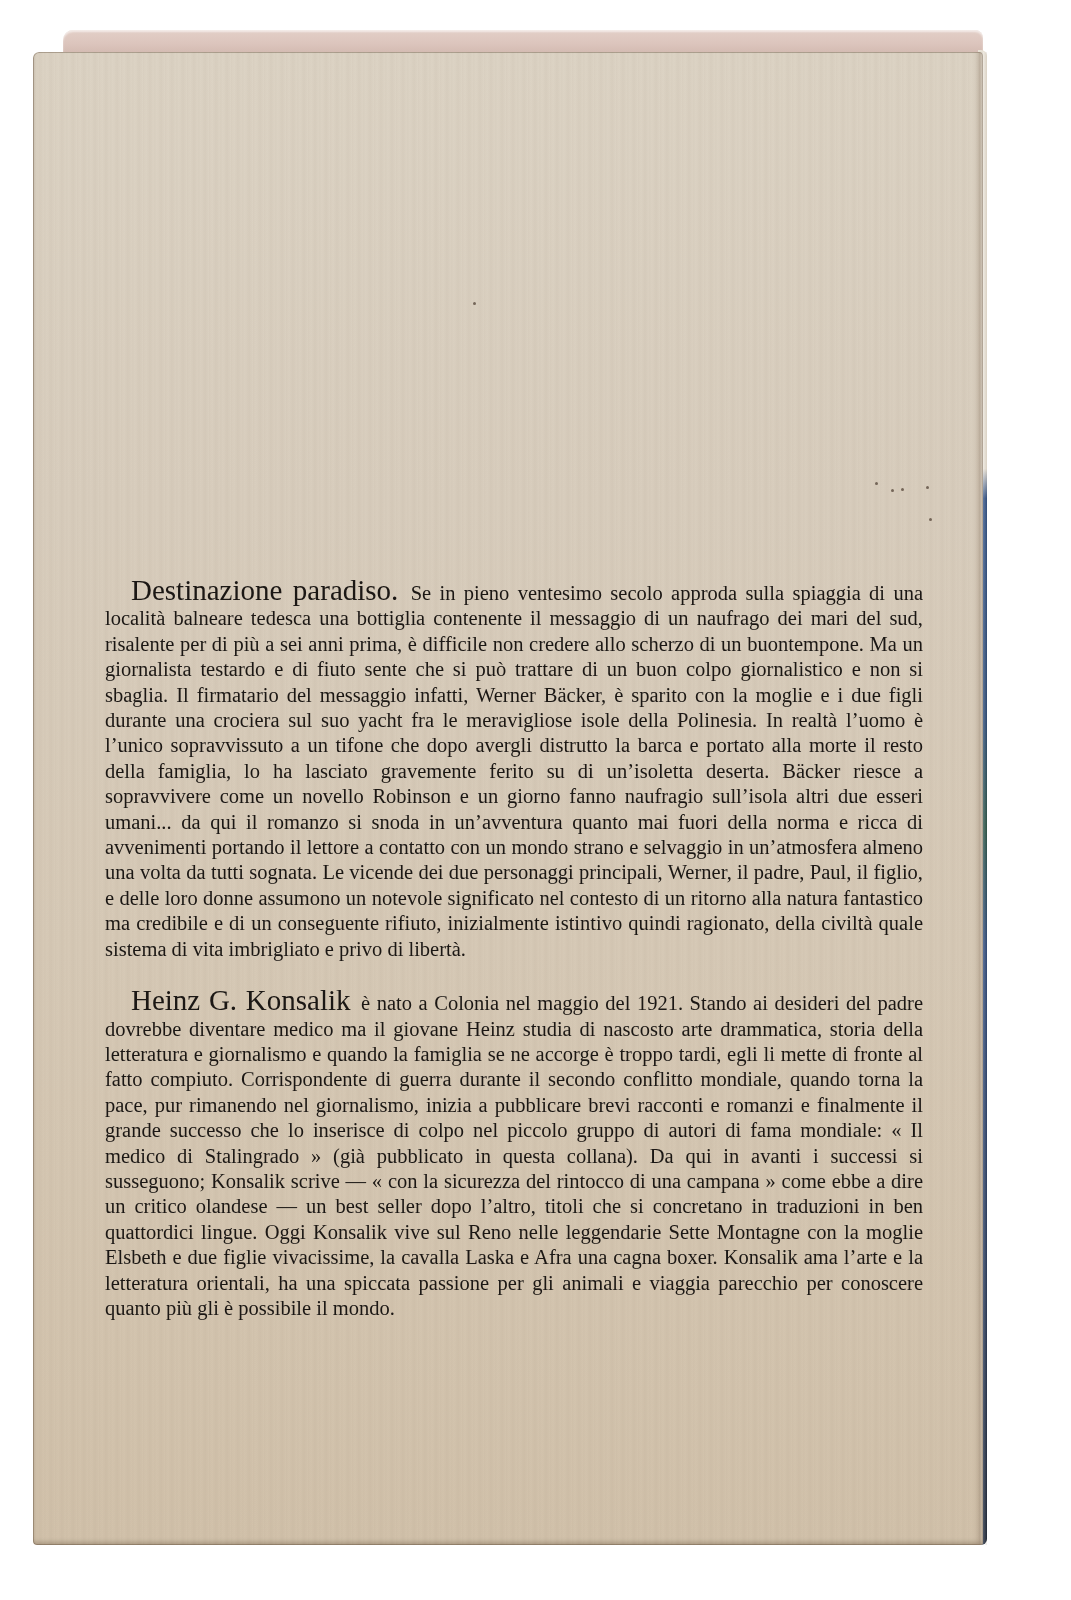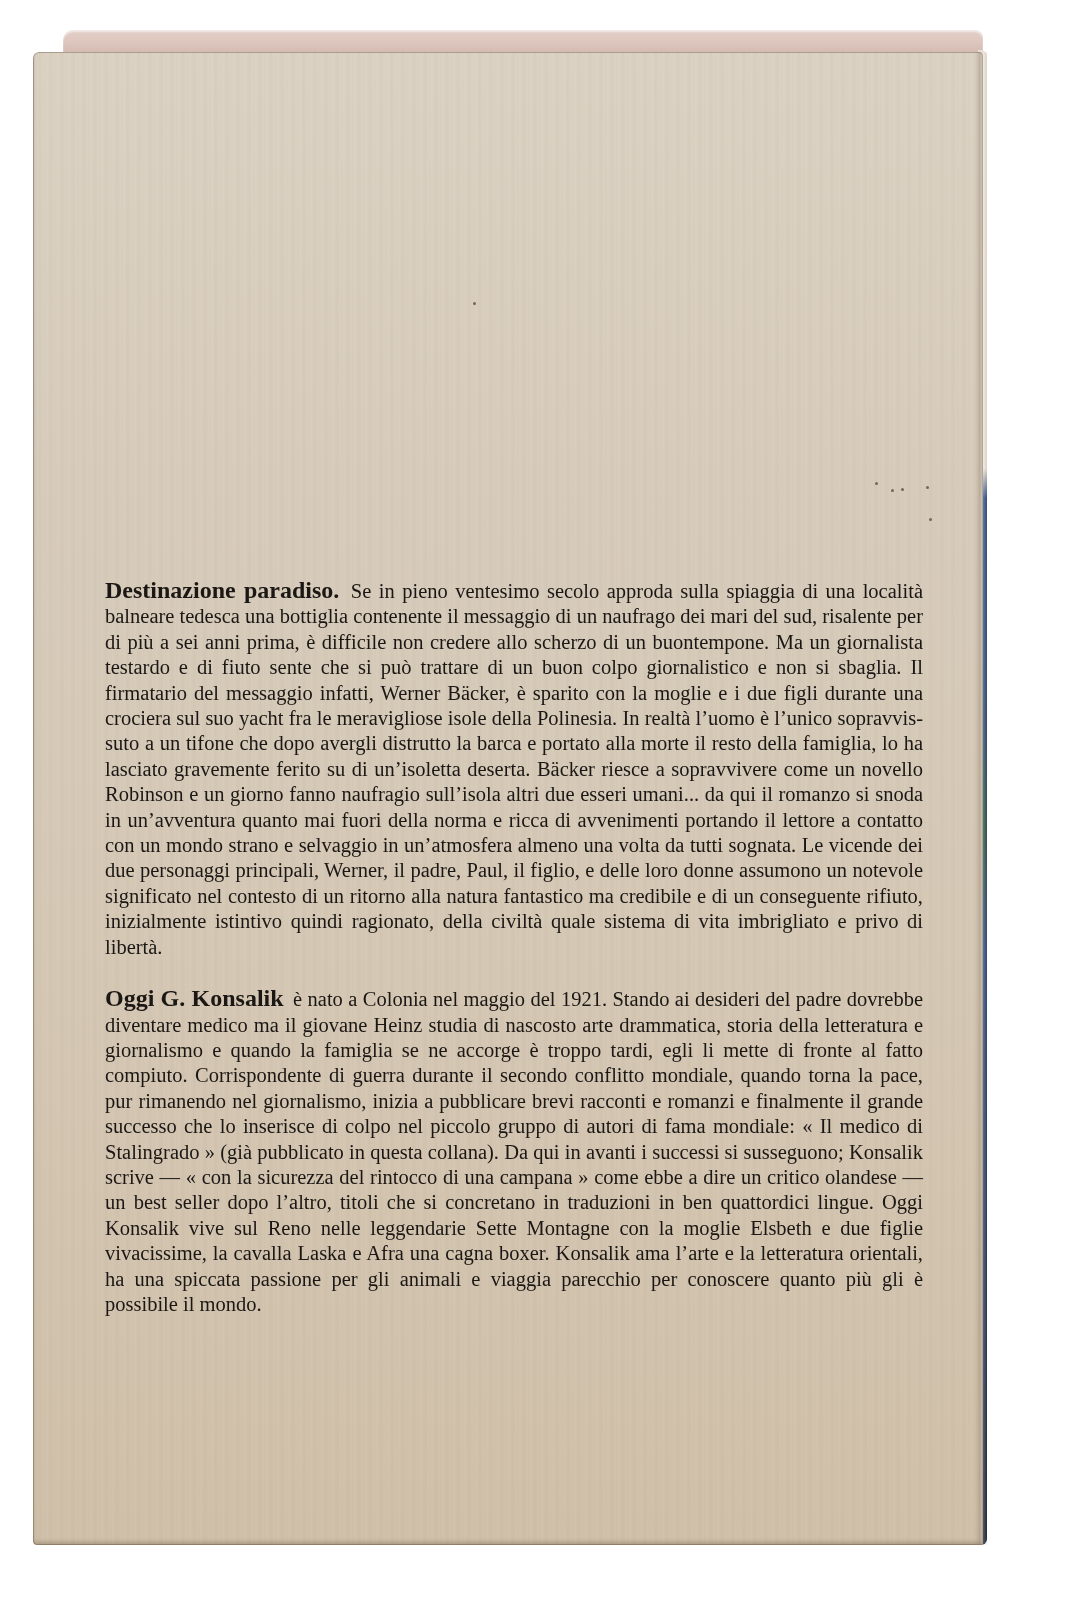--- a/index.html
+++ b/index.html
@@ -75,23 +75,24 @@
       text-align: justify;
       hyphens: manual;
     }
     .para {
       margin: 0;
     }
     .para + .para {
       margin-top: 26px;
     }
     .lead {
-      font-weight: bold;
-      font-size: 24px;
+      font-weight: normal;
+      font-size: 29px;
       margin-right: 4px;
+      margin-left: 26px;
     }
     .speck {
       position: absolute;
       width: 3px;
       height: 3px;
       border-radius: 50%;
       background: #4a3b2e;
       opacity: 0.7;
     }
   </style>
@@ -110,17 +111,17 @@
   <span class="speck" style="left:893px;top:434px;"></span>
   <span class="speck" style="left:896px;top:466px;"></span>
   <span class="speck" style="left:440px;top:250px;"></span>
 
   <div class="text-block">
     <p class="para">
       <span class="lead">Destinazione paradiso.</span>
       <span>Se in pieno ventesimo secolo approda sulla spiaggia di una località balneare tedesca una bottiglia contenente il messaggio di un naufrago dei mari del sud, risalente per di più a sei anni prima, è difficile non credere allo scherzo di un buontempone. Ma un giornalista testardo e di fiuto sente che si può trattare di un buon colpo giornalistico e non si sbaglia. Il firmatario del messaggio infatti, Werner Bäcker, è sparito con la moglie e i due figli durante una crociera sul suo yacht fra le meravigliose isole della Polinesia. In realtà l’uomo è l’unico sopravvis­suto a un tifone che dopo avergli distrutto la barca e portato alla morte il resto della famiglia, lo ha lasciato gravemente ferito su di un’isoletta deserta. Bäcker riesce a sopravvivere come un novello Robinson e un giorno fanno naufragio sull’isola altri due esseri umani... da qui il romanzo si snoda in un’avventura quanto mai fuori della norma e ricca di avvenimenti portando il lettore a contatto con un mondo strano e selvaggio in un’atmosfera almeno una volta da tutti sognata. Le vicende dei due personaggi principali, Werner, il padre, Paul, il figlio, e delle loro donne assumono un notevole significato nel contesto di un ritorno alla natura fantastico ma credibile e di un conseguente rifiuto, inizialmente istintivo quindi ragionato, della civiltà quale sistema di vita imbrigliato e privo di libertà.</span>
     </p>
     <p class="para">
-      <span class="lead">Oggi G. Konsalik</span>
+      <span class="lead">Heinz G. Konsalik</span>
       <span>è nato a Colonia nel maggio del 1921. Stando ai desideri del padre dovrebbe diventare medico ma il giovane Heinz studia di nascosto arte dram­matica, storia della letteratura e giornalismo e quando la famiglia se ne accorge è troppo tardi, egli li mette di fronte al fatto compiuto. Corrispondente di guerra durante il secondo conflitto mondiale, quando torna la pace, pur rimanendo nel gior­nalismo, inizia a pubblicare brevi racconti e romanzi e finalmente il grande successo che lo inserisce di colpo nel piccolo gruppo di autori di fama mondiale: « Il medico di Stalingrado » (già pubblicato in questa collana). Da qui in avanti i successi si susseguono; Konsalik scrive — « con la sicurezza del rintocco di una campana » come ebbe a dire un critico olandese — un best seller dopo l’altro, titoli che si concretano in traduzioni in ben quattordici lingue. Oggi Konsalik vive sul Reno nelle leggendarie Sette Montagne con la moglie Elsbeth e due figlie vivacissime, la cavalla Laska e Afra una cagna boxer. Konsalik ama l’arte e la letteratura orientali, ha una spiccata passione per gli animali e viaggia parecchio per conoscere quanto più gli è possibile il mondo.</span>
     </p>
   </div>
 </div>
 
 </body></html>

